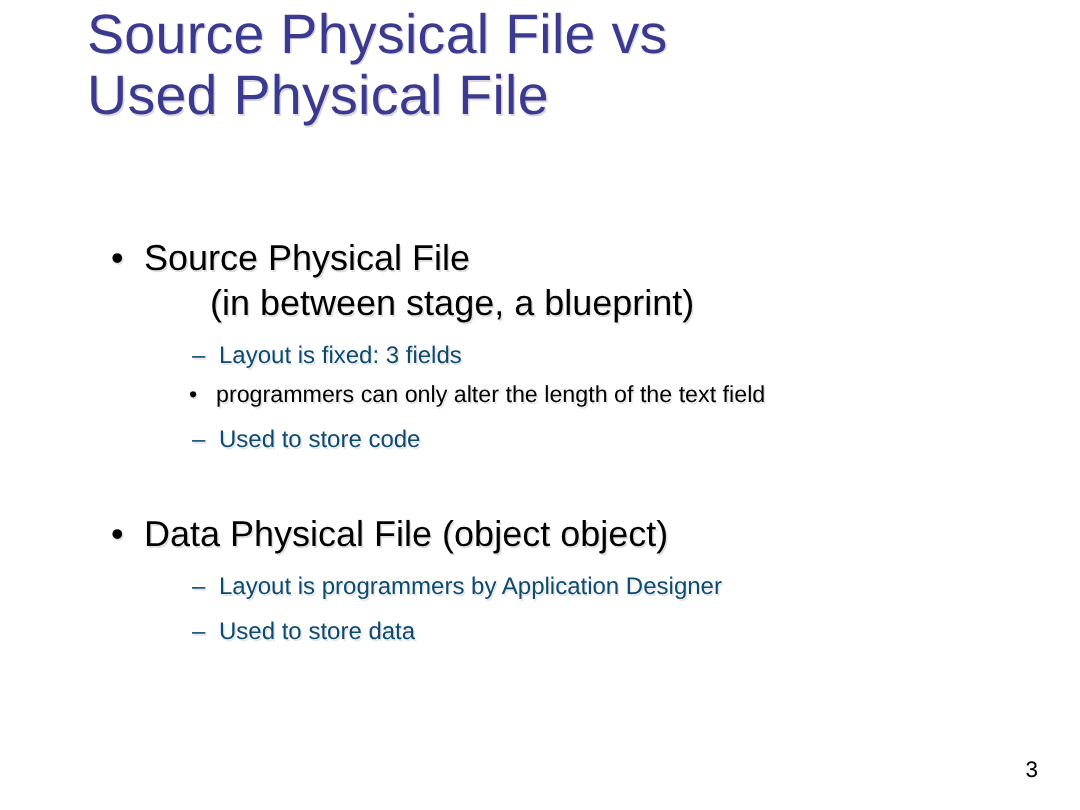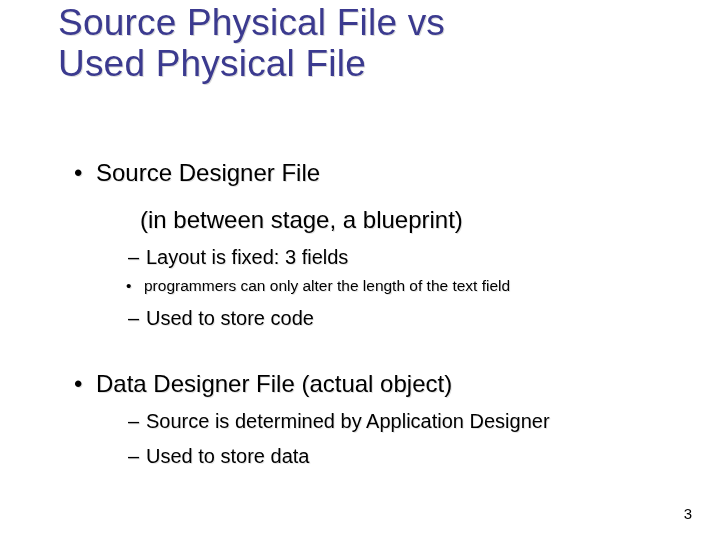--- a/index.html
+++ b/index.html
@@ -43,25 +43,25 @@
     text-shadow: 1px 1px 0 rgba(0,0,0,0.12);
   }
   .lvl1 .bullet {
     display: inline-block;
     width: 22px;
     margin-left: -4px;
   }
   .lvl1 .cont {
     display: block;
     margin-left: 62px;
-    margin-top: 19px;
+    margin-top: 2px;
   }
   .lvl2 {
-    font-size: 20px;
-    color: #000000;
+    font-size: 16px;
+    color: #0c4a6e;
     margin-left: 50px;
     margin-top: 12px;
     margin-bottom: 4px;
     font-family: Arial, Helvetica, sans-serif;
     text-shadow: 1px 1px 0 rgba(0,0,0,0.10);
   }
   .lvl2 .dash {
     display: inline-block;
     width: 18px;
   }
@@ -96,44 +96,44 @@
 <div class="slide">
 
   <div class="title">
     <span>Source Physical File vs</span><br>
     <span>Used Physical File</span>
   </div>
 
   <div class="body">
 
     <div class="lvl1">
-      <span class="bullet">•</span><span>Source Designer File</span>
+      <span class="bullet">•</span><span>Source Physical File</span>
       <span class="cont">(in between stage, a blueprint)</span>
     </div>
 
     <div class="lvl2">
       <span class="dash">–</span><span>Layout is fixed: 3 fields</span>
     </div>
 
     <div class="lvl3">
       <span class="dot">•</span><span>programmers can only alter the length of the text field</span>
     </div>
 
     <div class="lvl2">
       <span class="dash">–</span><span>Used to store code</span>
     </div>
 
     <div class="gap"></div>
 
     <div class="lvl1">
-      <span class="bullet">•</span><span>Data Designer File (actual object)</span>
+      <span class="bullet">•</span><span>Data Physical File (object object)</span>
     </div>
 
     <div class="lvl2">
-      <span class="dash">–</span><span>Source is determined by Application Designer</span>
+      <span class="dash">–</span><span>Layout is programmers by Application Designer</span>
     </div>
 
     <div class="lvl2">
       <span class="dash">–</span><span>Used to store data</span>
     </div>
 
   </div>
 
   <div class="pagenum">3</div>
 

